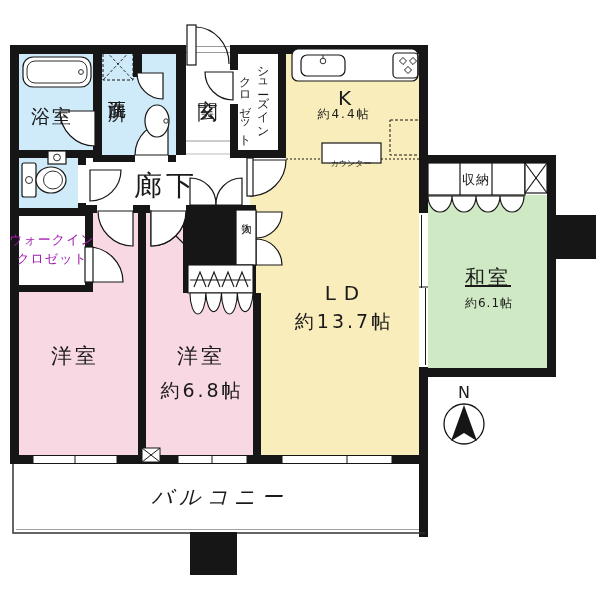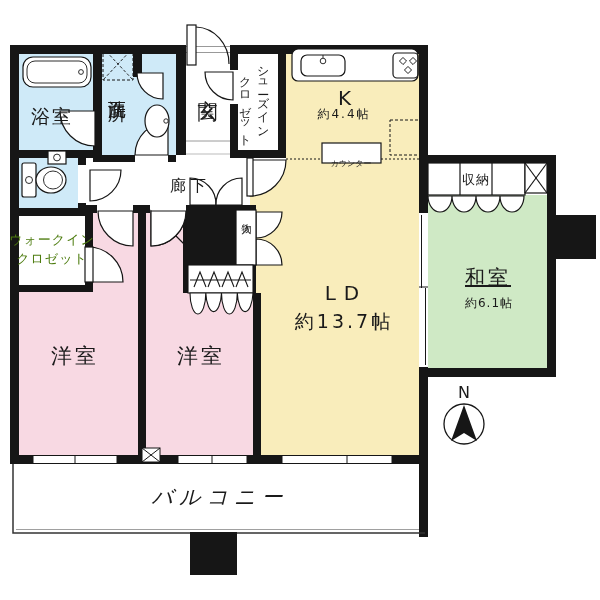--- a/index.html
+++ b/index.html
@@ -3,21 +3,21 @@
 <meta charset="utf-8">
 <style>
   html,body{margin:0;padding:0;background:#fff;}
   .stage{position:relative;width:600px;height:600px;background:#fff;
          font-family:"DejaVu Sans",sans-serif;overflow:hidden;}
   .stage svg{position:absolute;left:0;top:0;}
   .lbl{position:absolute;color:#1a1a1a;white-space:nowrap;text-align:center;
        transform:translate(-50%,-50%);line-height:1.2;}
   .v{writing-mode:vertical-rl;text-orientation:upright;transform:translate(-50%,0);}
   .wic-box{position:absolute;transform:translate(-50%,-50%);text-align:center;}
-  .wic-box div{font-size:13px;letter-spacing:1px;color:#4d7c0f;line-height:1.45;}
+  .wic-box div{font-size:13px;letter-spacing:1px;color:#a21caf;line-height:1.45;}
 </style>
 </head>
 <body>
 
 <div class="stage">
 
 <svg width="600" height="600" viewBox="0 0 600 600">
 
   <g stroke="none">
     <rect x="19" y="54" width="74" height="96" fill="#cfeaf8"></rect>
@@ -175,28 +175,29 @@
 </svg>
 
 <div class="lbl" style="left:52px;top:116px;font-size:19px;letter-spacing:2px;">浴室</div>
 <div class="lbl v" style="left:117px;top:86px;font-size:18px;letter-spacing:2px;">洗面所</div>
 <div class="lbl v" style="left:208px;top:84px;font-size:20px;letter-spacing:3px;">玄関</div>
 <div class="lbl v" style="left:263px;top:58px;font-size:12px;letter-spacing:1px;">シューズイン</div>
 <div class="lbl v" style="left:245px;top:68px;font-size:12px;letter-spacing:1px;">クロゼット</div>
 <div class="lbl" style="left:345px;top:98px;font-size:20px;letter-spacing:1px;">K</div>
 <div class="lbl" style="left:344px;top:114px;font-size:12px;letter-spacing:2px;">約4.4帖</div>
 <div class="lbl" style="left:351px;top:164px;font-size:8px;">カウンター</div>
-<div class="lbl" style="left:166px;top:186px;font-size:16px;letter-spacing:4px;margin-left:24px;">廊下</div>
+<div class="lbl" style="left:166px;top:186px;font-size:28px;letter-spacing:4px;">廊下</div>
 <div class="lbl v" style="left:246px;top:216px;font-size:10px;">物入</div>
 <div class="wic-box" style="left:52px;top:250px;">
   <div>ウォークイン</div>
   <div>クロゼット</div>
 </div>
 <div class="lbl" style="left:75px;top:357px;font-size:21px;letter-spacing:3px;">洋室</div>
 <div class="lbl" style="left:201px;top:357px;font-size:21px;letter-spacing:3px;">洋室</div>
+<div class="lbl" style="left:202px;top:390px;font-size:19px;letter-spacing:3px;">約6.8帖</div>
 <div class="lbl" style="left:346px;top:293px;font-size:20px;letter-spacing:8px;">LD</div>
 <div class="lbl" style="left:344px;top:321px;font-size:19px;letter-spacing:3px;">約13.7帖</div>
 <div class="lbl" style="left:488px;top:277px;font-size:20px;letter-spacing:3px;text-decoration:underline;">和室</div>
 <div class="lbl" style="left:489px;top:303px;font-size:12px;letter-spacing:1px;">約6.1帖</div>
 <div class="lbl" style="left:476px;top:180px;font-size:13px;letter-spacing:1px;">収納</div>
 <div class="lbl" style="left:220px;top:498px;font-size:21px;letter-spacing:6px;font-style:italic;">バルコニー</div>
 <div class="lbl" style="left:464px;top:393px;font-size:16px;">N</div>
 
 </div>
 

